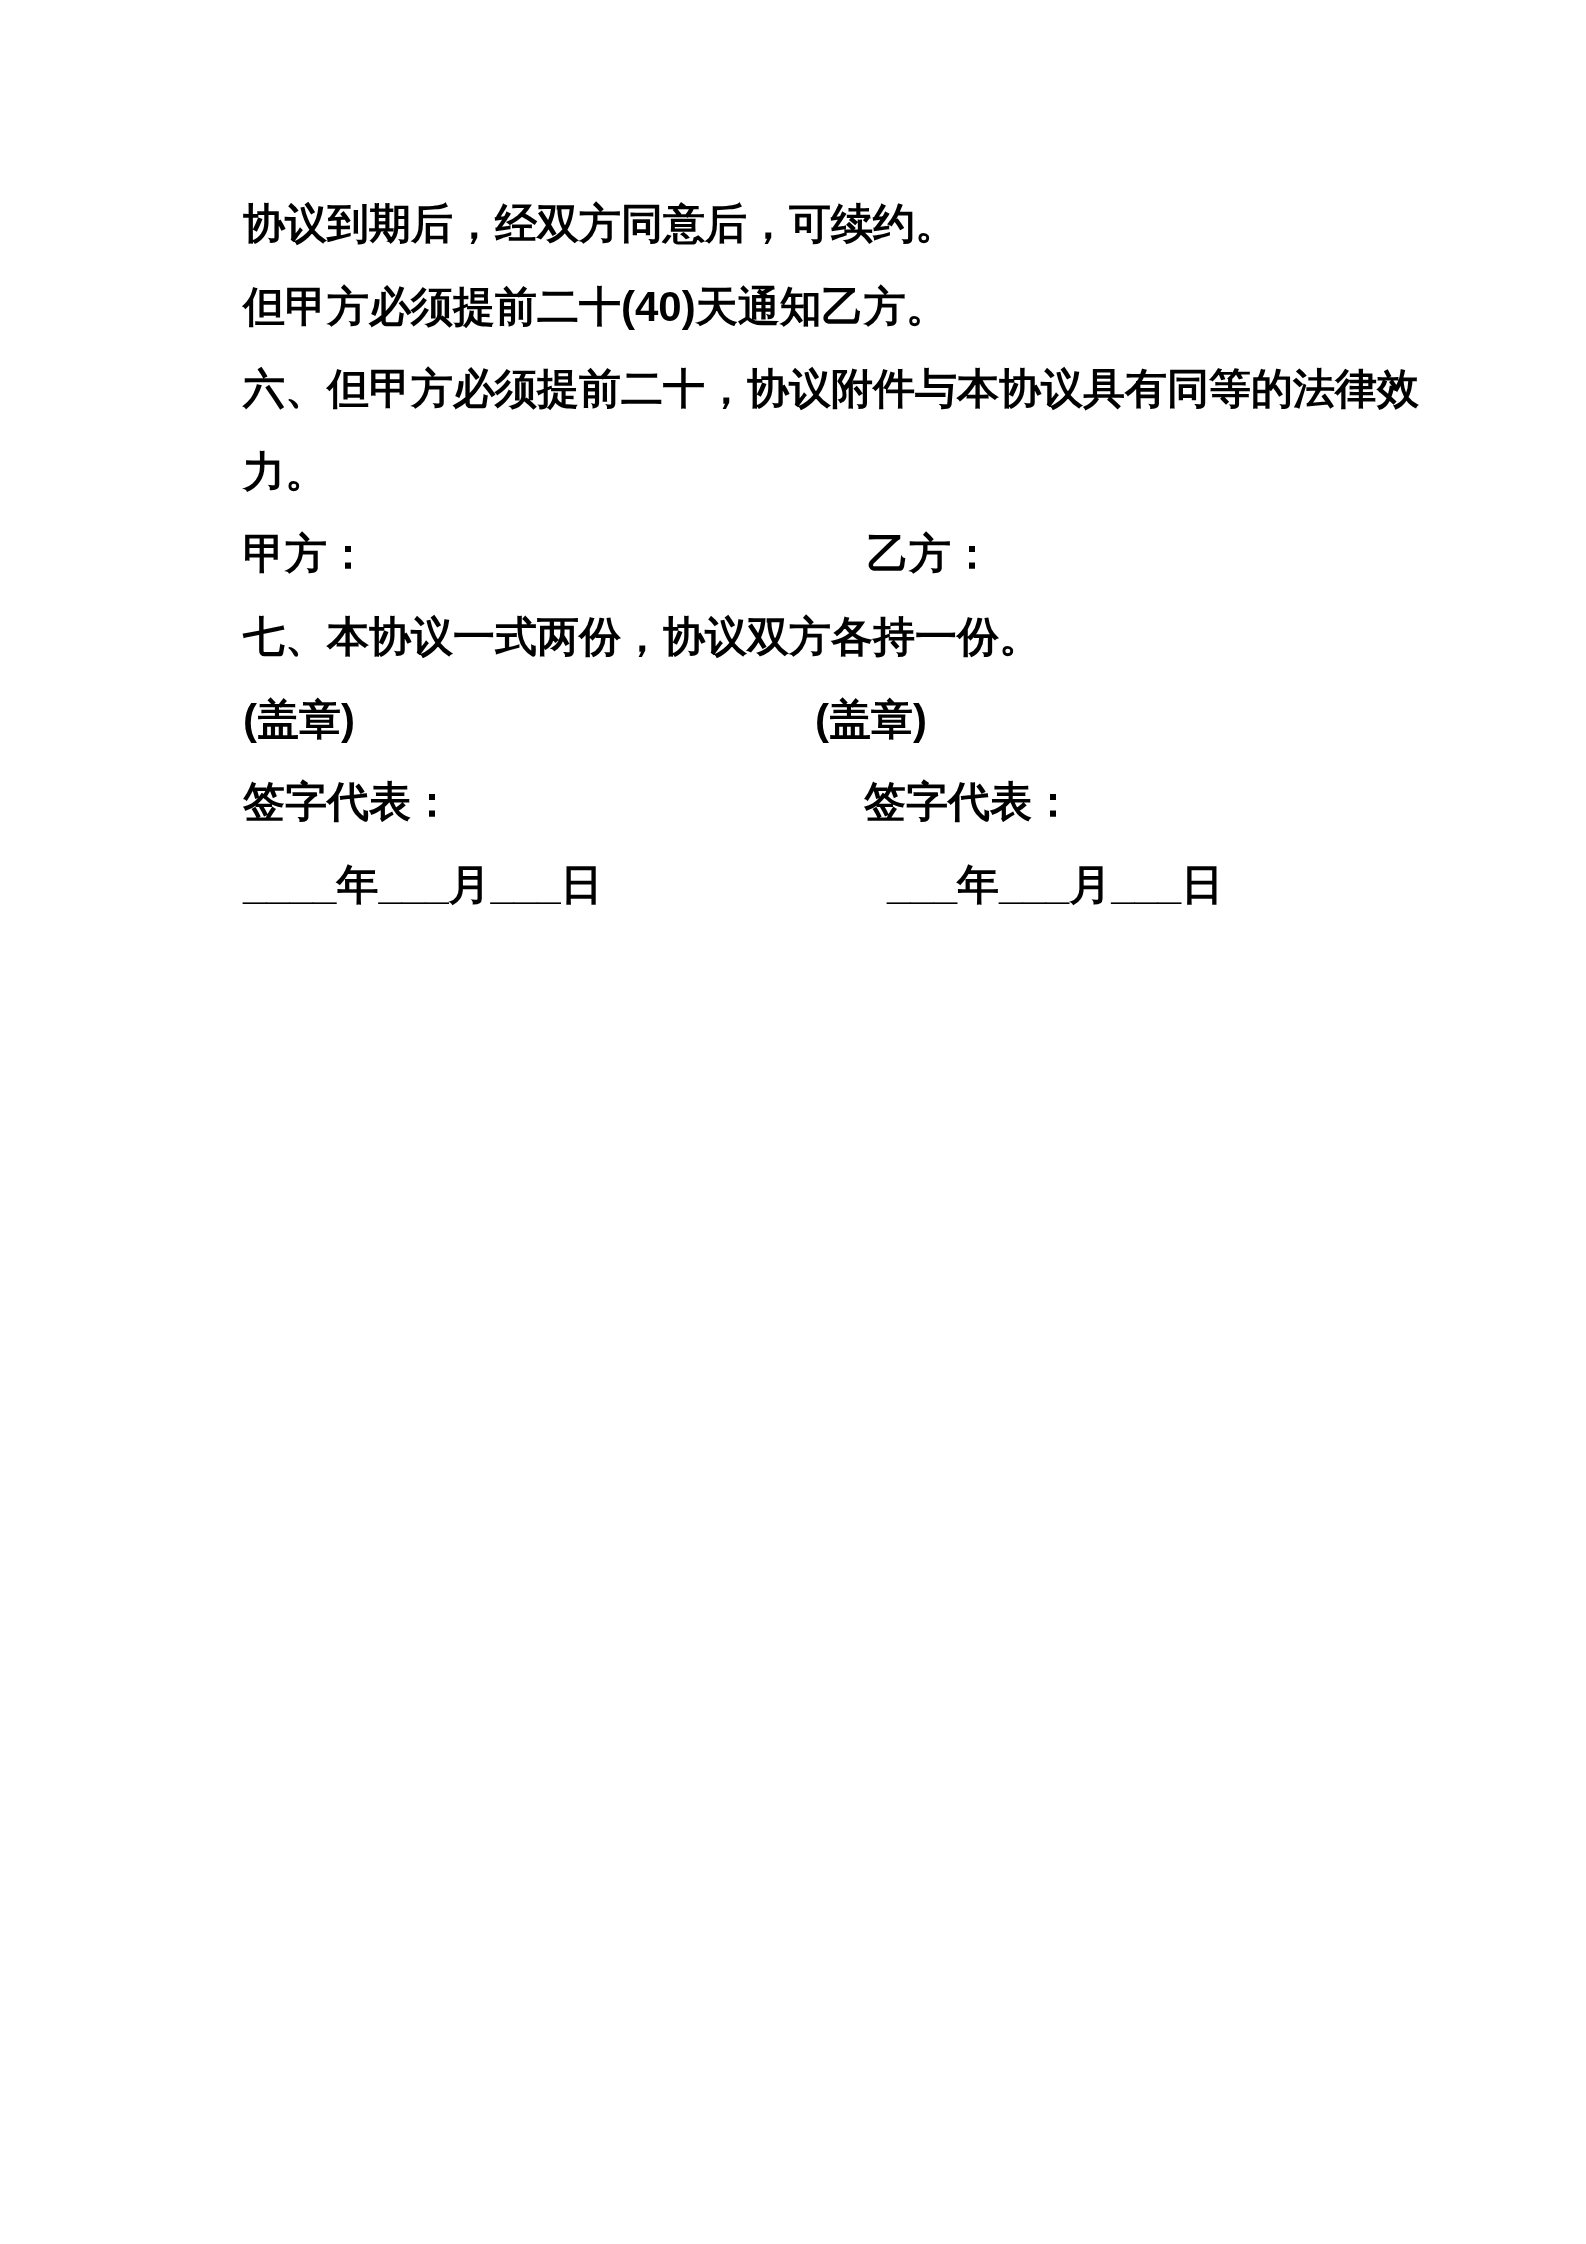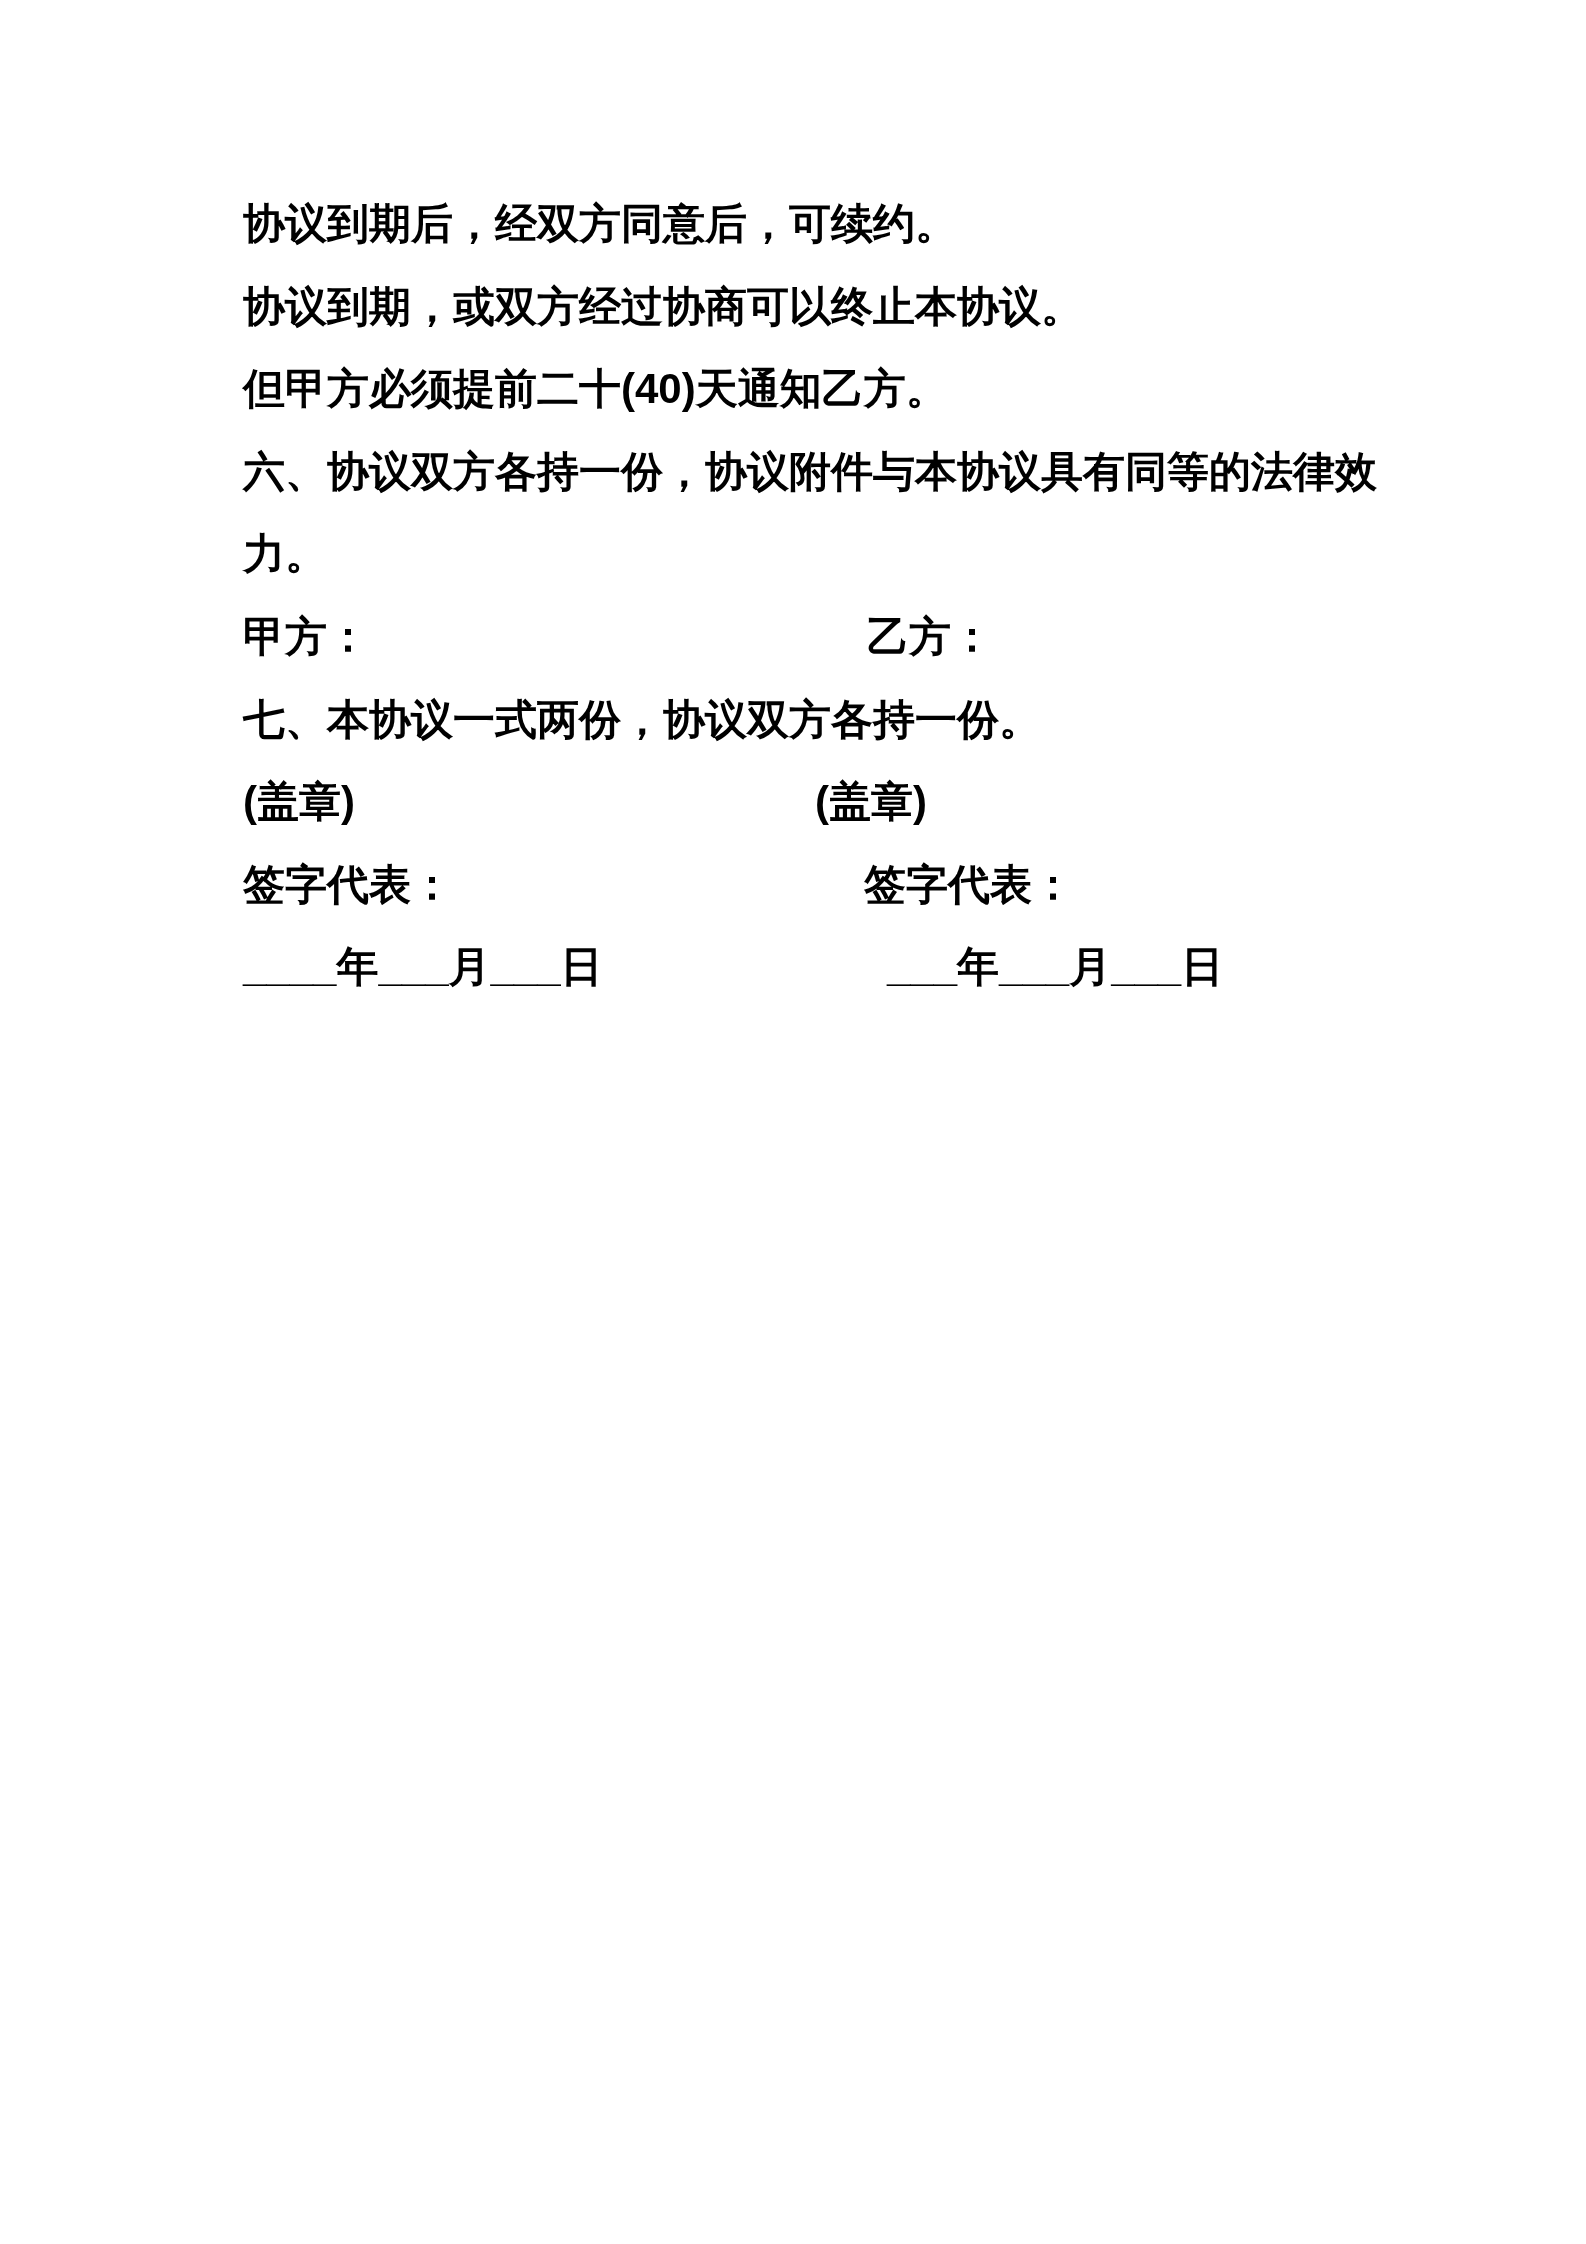--- a/index.html
+++ b/index.html
@@ -53,26 +53,25 @@
 </style>
 </head>
 <body>
 
 <div class="page">
   <div class="doc-content">
 
     <div class="line">协议到期后，经双方同意后，可续约。</div>
 
 
-    <div class="line">协议到期，或双方经过协商可以终止本协议。</div>
 
 
     <div class="line">但甲方必须提前二十(40)天通知乙方。</div>
 
-    <div class="line">六、协议双方各持一份，协议附件与本协议具有同等的法律效</div>
+    <div class="line">六、但甲方必须提前二十，协议附件与本协议具有同等的法律效</div>
 
     <div class="line">力。</div>
 
     <div class="line">
       <span class="col-left">甲方：</span>
       <span class="col-right-party">乙方：</span>
     </div>
 
     <div class="line">七、本协议一式两份，协议双方各持一份。</div>
 

